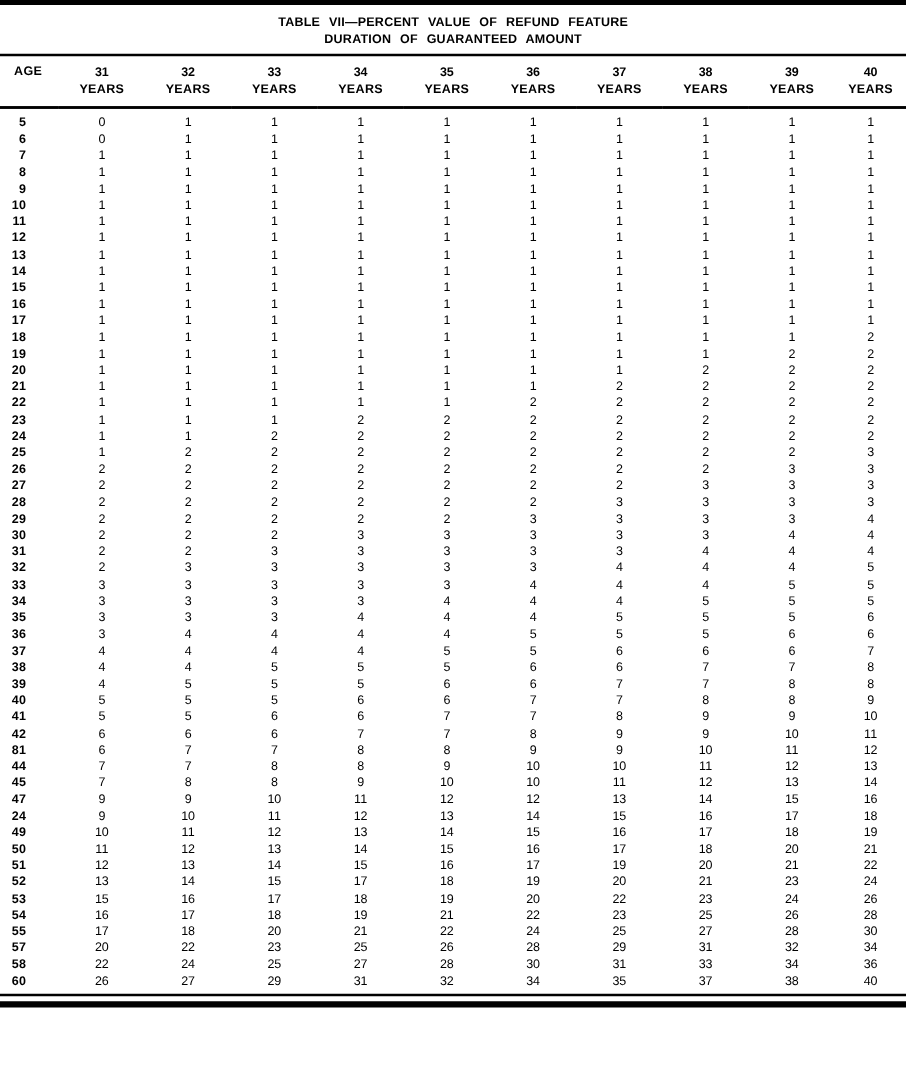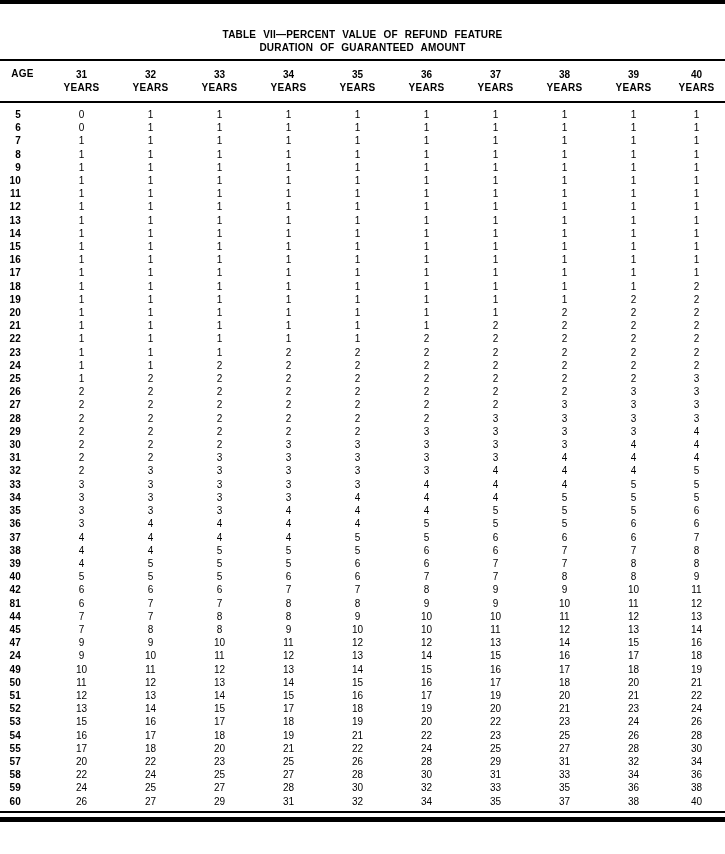--- a/index.html
+++ b/index.html
@@ -7,21 +7,21 @@
     position: relative;
     width: 725px;
     height: 854px;
     background: #ffffff;
     color: #000000;
     font-family: "Liberation Sans", sans-serif;
     overflow: hidden;
   }
   .top-bar { height: 4px; background: #000; }
   .title-block {
-    margin-top: 24px;
+    margin-top: 8px;
     text-align: center;
     font-weight: 700;
     font-size: 10px;
     line-height: 13px;
     letter-spacing: 0.2px;
     word-spacing: 4px;
     white-space: nowrap;
   }
   .rule-under-title { height: 2px; background: #000; margin-top: 5px; }
 
@@ -603,20 +603,33 @@
           <td>5</td>
           <td>6</td>
           <td>6</td>
           <td>7</td>
           <td>7</td>
           <td>8</td>
           <td>8</td>
           <td>9</td>
         </tr>
         <tr>
+          <td class="age">41</td>
+          <td>5</td>
+          <td>5</td>
+          <td>6</td>
+          <td>6</td>
+          <td>7</td>
+          <td>7</td>
+          <td>8</td>
+          <td>9</td>
+          <td>9</td>
+          <td>10</td>
+        </tr>
+        <tr>
           <td class="age">42</td>
           <td>6</td>
           <td>6</td>
           <td>6</td>
           <td>7</td>
           <td>7</td>
           <td>8</td>
           <td>9</td>
           <td>9</td>
           <td>10</td>
@@ -798,33 +811,20 @@
           <td>25</td>
           <td>27</td>
           <td>28</td>
           <td>30</td>
           <td>31</td>
           <td>33</td>
           <td>34</td>
           <td>36</td>
         </tr>
         <tr>
-          <td class="age">59</td>
-          <td>24</td>
-          <td>25</td>
-          <td>27</td>
-          <td>28</td>
-          <td>30</td>
-          <td>32</td>
-          <td>33</td>
-          <td>35</td>
-          <td>36</td>
-          <td>38</td>
-        </tr>
-        <tr>
           <td class="age">60</td>
           <td>26</td>
           <td>27</td>
           <td>29</td>
           <td>31</td>
           <td>32</td>
           <td>34</td>
           <td>35</td>
           <td>37</td>
           <td>38</td>

